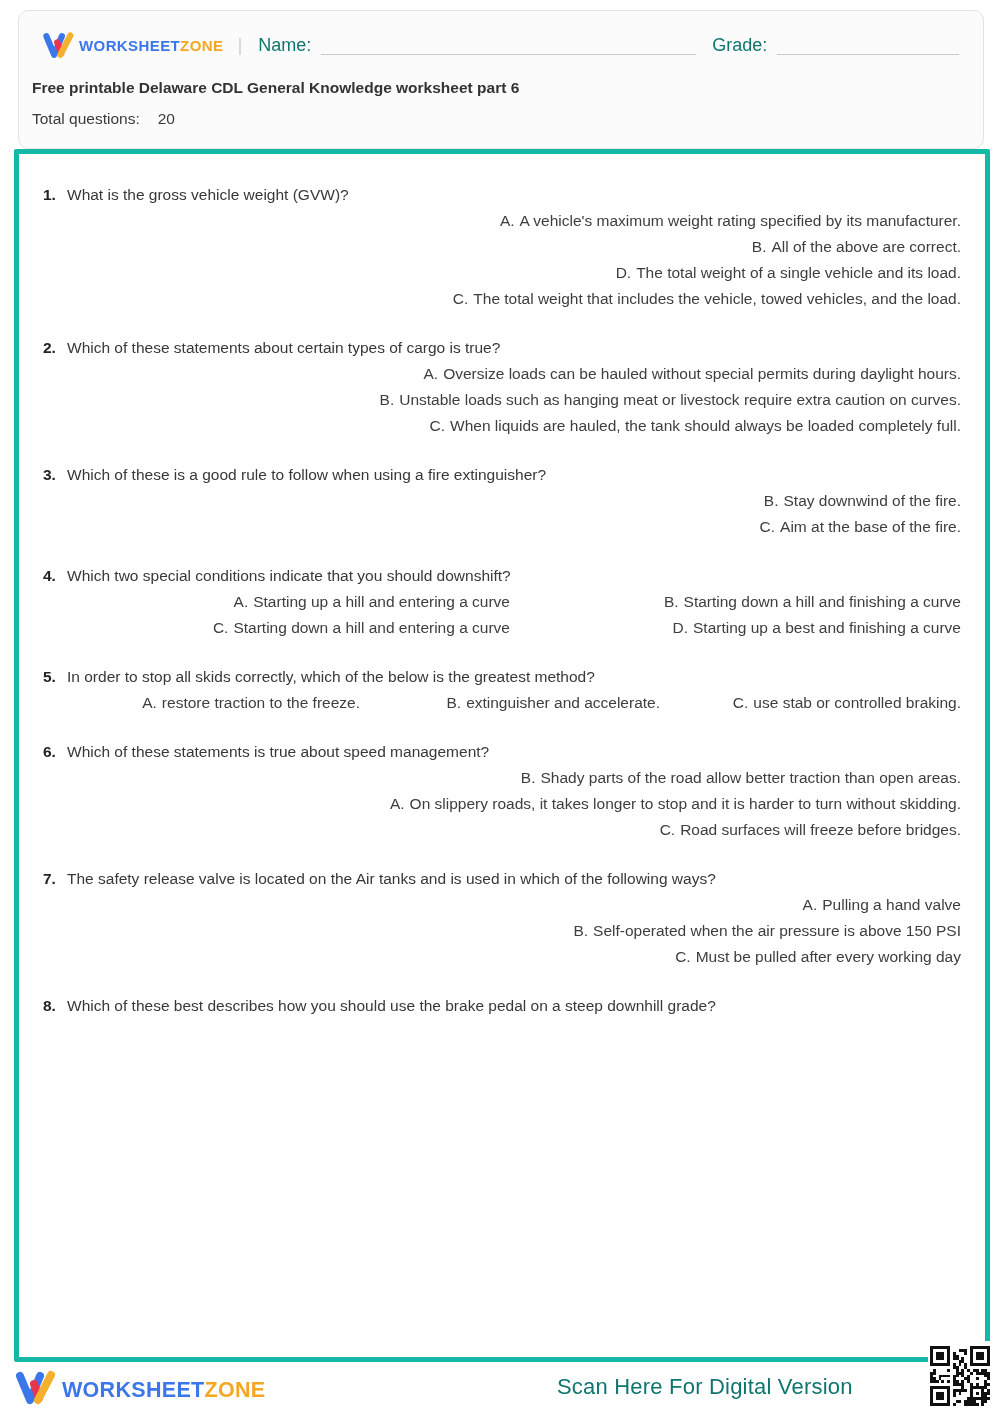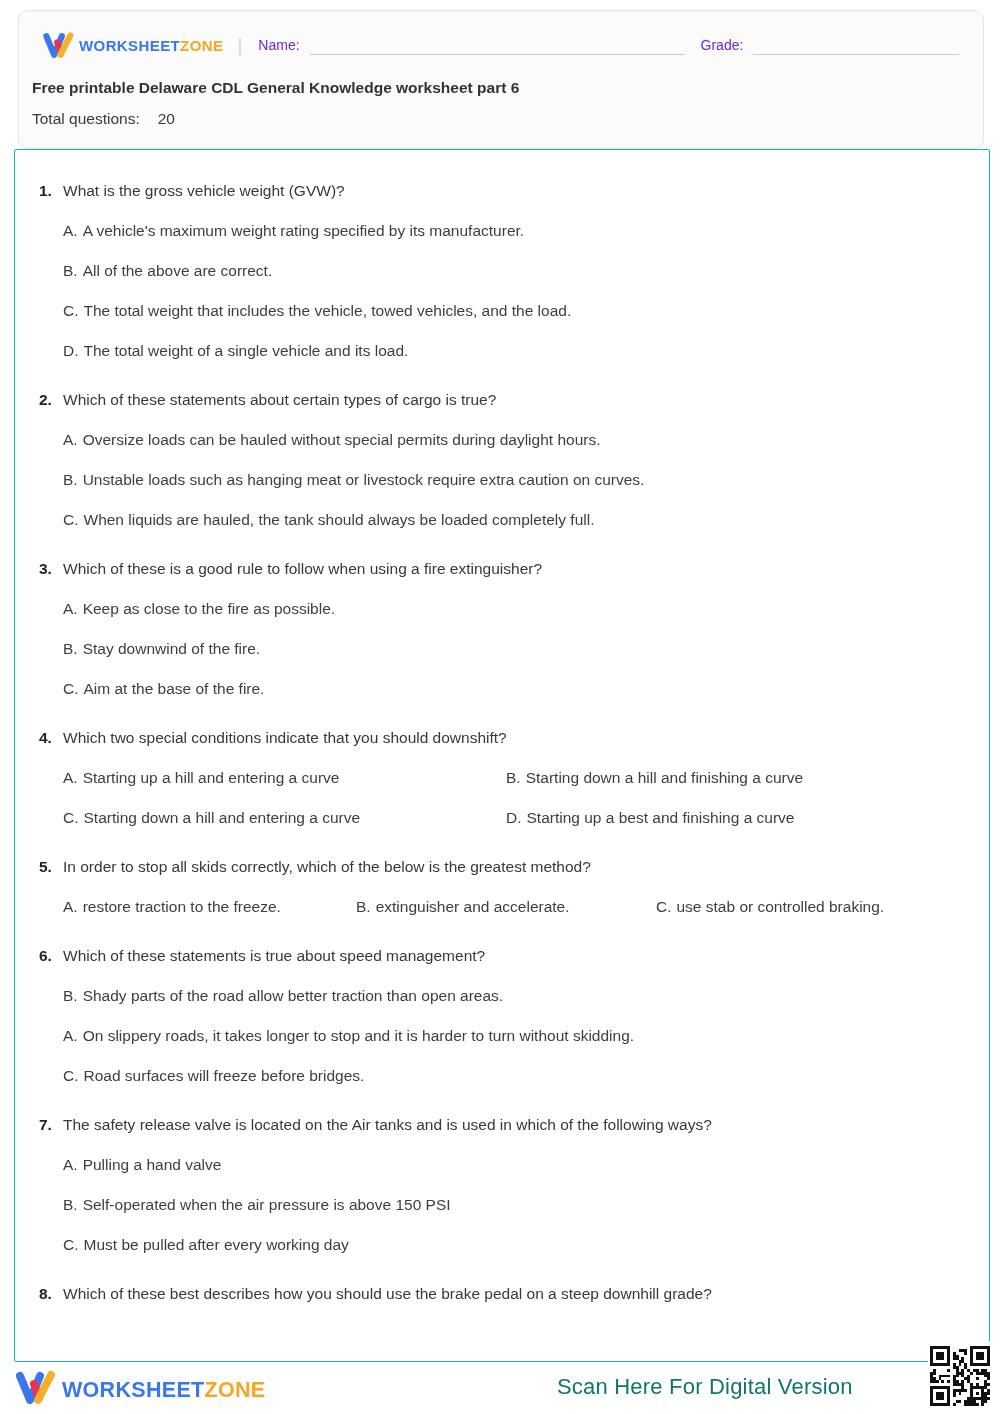--- a/index.html
+++ b/index.html
@@ -20,48 +20,48 @@
   .logo-row {
     position:absolute; left:22px; right:24px; top:17px; height:34px;
     display:flex; align-items:center;
   }
   .brand { display:flex; align-items:center; gap:4px; }
   .brand svg { display:block; }
   .brand-text { font-weight:800; font-size:15px; letter-spacing:.4px; white-space:nowrap; }
   .brand-blue { color:#3b77ea; }
   .brand-yellow { color:#f5a623; }
   .logo-divider { color:#d2d2d2; font-size:19px; margin:0 16px 0 14px; font-weight:300; }
-  .field-label { font-size:14px; color:#6d28d9; white-space:nowrap; }
+  .field-label { font-size:18px; color:#0f766e; white-space:nowrap; }
   .write-line { border-bottom:1.4px solid #c9c9c9; height:20px; margin-left:10px; }
   .name-line { width:375px; }
   .grade-label { margin-left:16px; }
   .grade-line { flex:1; }
   .doc-title {
     position:absolute; left:13px; top:68px;
     font-size:15.5px; font-weight:700; color:#333;
   }
   .doc-total {
     position:absolute; left:13px; top:99px;
     font-size:15.5px; color:#3a3a3a;
   }
   .doc-total .total-value { margin-left:18px; }
 
   
   .main-card {
     position:absolute; left:14px; top:149px; width:976px; height:1213px;
-    background:#fff; border:1px solid #14b8a6; border-radius:2px;
+    background:#fff; border:5px solid #14b8a6; border-radius:2px;
     padding:31px 24px 0 24px;
     overflow:hidden;
   }
   .question { margin-top:30px; }
   .question:first-child { margin-top:0; }
   .q-line { font-size:15.5px; line-height:19px; color:#383838; }
   .q-num { display:inline-block; width:24px; font-weight:700; color:#232323; }
   .opts { padding-left:24px; }
-  .opt { margin-top:21px; font-size:15.5px; line-height:19px; white-space:nowrap; }
+  .opt { margin-top:7px; font-size:15.5px; line-height:19px; white-space:nowrap;text-align:right; }
   .opt-label { margin-right:5px; }
   .opts-grid2 { display:grid; grid-template-columns:443px 1fr; }
   .opts-row3 { display:grid; grid-template-columns:293px 300px 1fr; }
 
   
   .footer-brand { position:absolute; left:13px; top:1368px; display:flex; align-items:center; gap:5px; }
   .footer-brand .brand-text { font-size:21.5px; letter-spacing:.3px; }
   .scan-text {
     position:absolute; left:557px; top:1374px;
     font-size:22px; color:#0f766e; letter-spacing:.2px; white-space:nowrap;
@@ -102,36 +102,35 @@
     </div>
   </div>
 
   <div class="main-card">
     <div id="questions">
         <div class="question">
           <div class="q-line"><span class="q-num">1.</span><span class="q-text">What is the gross vehicle weight (GVW)?</span></div>
           <div class="opts">
             <div class="opt"><span class="opt-label">A.</span><span>A vehicle's maximum weight rating specified by its manufacturer.</span></div>
             <div class="opt"><span class="opt-label">B.</span><span>All of the above are correct.</span></div>
+            <div class="opt"><span class="opt-label">D.</span><span>The total weight of a single vehicle and its load.</span></div>
             <div class="opt"><span class="opt-label">C.</span><span>The total weight that includes the vehicle, towed vehicles, and the load.</span></div>
-            <div class="opt"><span class="opt-label">D.</span><span>The total weight of a single vehicle and its load.</span></div>
           </div>
         </div>
         <div class="question">
           <div class="q-line"><span class="q-num">2.</span><span class="q-text">Which of these statements about certain types of cargo is true?</span></div>
           <div class="opts">
             <div class="opt"><span class="opt-label">A.</span><span>Oversize loads can be hauled without special permits during daylight hours.</span></div>
             <div class="opt"><span class="opt-label">B.</span><span>Unstable loads such as hanging meat or livestock require extra caution on curves.</span></div>
             <div class="opt"><span class="opt-label">C.</span><span>When liquids are hauled, the tank should always be loaded completely full.</span></div>
           </div>
         </div>
         <div class="question">
           <div class="q-line"><span class="q-num">3.</span><span class="q-text">Which of these is a good rule to follow when using a fire extinguisher?</span></div>
           <div class="opts">
-            <div class="opt"><span class="opt-label">A.</span><span>Keep as close to the fire as possible.</span></div>
             <div class="opt"><span class="opt-label">B.</span><span>Stay downwind of the fire.</span></div>
             <div class="opt"><span class="opt-label">C.</span><span>Aim at the base of the fire.</span></div>
           </div>
         </div>
         <div class="question">
           <div class="q-line"><span class="q-num">4.</span><span class="q-text">Which two special conditions indicate that you should downshift?</span></div>
           <div class="opts opts-grid2">
             <div class="opt"><span class="opt-label">A.</span><span>Starting up a hill and entering a curve</span></div>
             <div class="opt"><span class="opt-label">B.</span><span>Starting down a hill and finishing a curve</span></div>
             <div class="opt"><span class="opt-label">C.</span><span>Starting down a hill and entering a curve</span></div>

